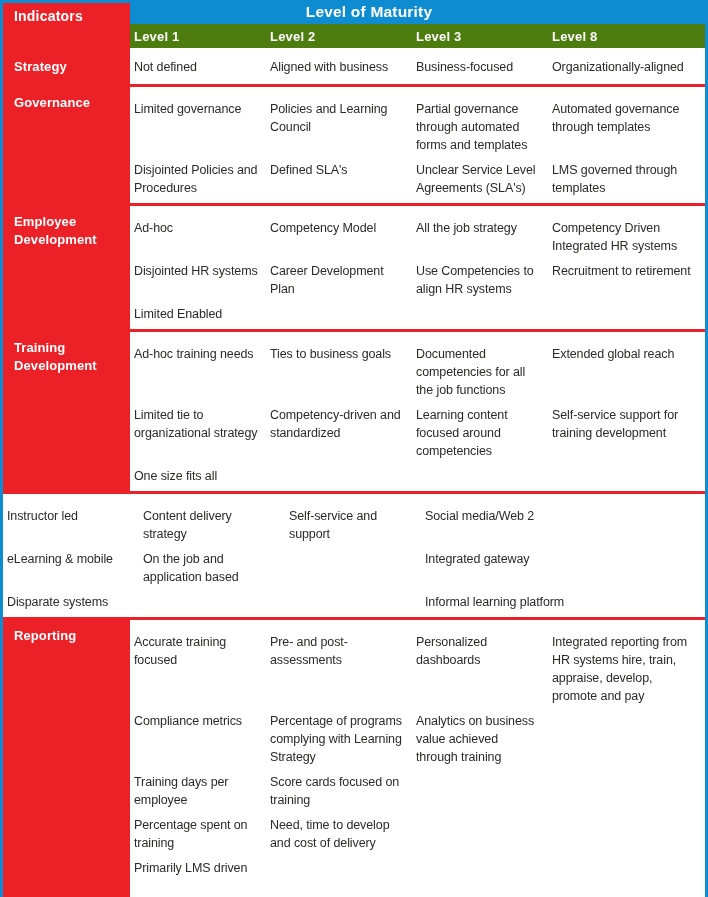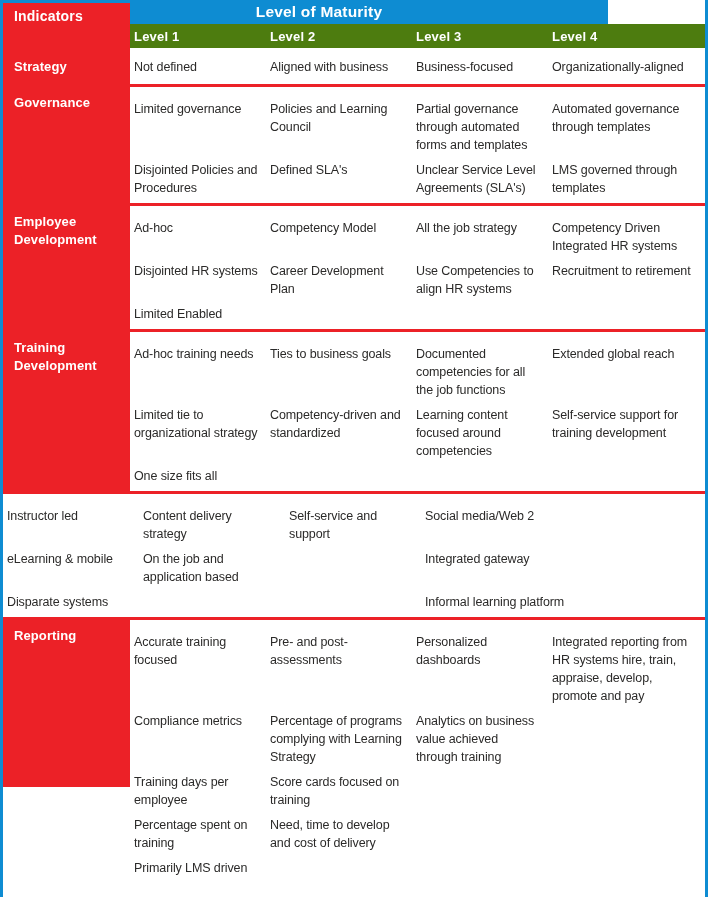--- a/index.html
+++ b/index.html
@@ -8,34 +8,34 @@
     position:relative;
     width:708px;height:897px;
     margin:0 auto;
     background:#ffffff;
     overflow:hidden;
     font-family:"Liberation Sans","DejaVu Sans",sans-serif;
     color:#2b2a29;
   }
   
   .top-blue{
-    position:absolute;left:0;top:0;width:608px;height:24px;
+    position:absolute;left:0;top:0;width:708px;height:24px;
     background:#0e8cd2;z-index:1;
     display:flex;align-items:center;justify-content:center;
   }
   .top-blue .title{
     color:#ffffff;font-weight:bold;font-size:15.5px;letter-spacing:.2px;
     padding-left:30px;
   }
   .left-blue{position:absolute;left:0;top:0;width:3px;height:897px;background:#0e8cd2;z-index:0;}
   .right-blue{position:absolute;right:0;top:0;width:3px;height:897px;background:#0e8cd2;z-index:0;}
 
   
   .red-col{
-    position:absolute;left:3px;top:3px;width:127px;height:784px;
+    position:absolute;left:3px;top:3px;width:127px;height:894px;
     background:#ec2127;z-index:2;
   }
   .indicators-heading{
     color:#ffffff;font-weight:bold;font-size:14px;line-height:18px;
     padding:4px 0 0 11px;letter-spacing:.2px;
   }
 
   
   .main{
     position:absolute;left:3px;top:24px;right:3px;bottom:0;
@@ -90,21 +90,21 @@
 
   <div class="red-col">
     <div class="indicators-heading">Indicators</div>
   </div>
 
   <div class="main">
     <div class="level-bar">
       <span class="lvl">Level 1</span>
       <span class="lvl">Level 2</span>
       <span class="lvl">Level 3</span>
-      <span class="lvl">Level 4</span>
+      <span class="lvl">Level 8</span>
     </div>
 
     <div style="display:contents" id="sections"><div class="section">
           <div class="sec-label">Strategy</div>
           <div class="sec-items">
             <div class="item-row">
               <div class="cell">Not defined</div>
               <div class="cell">Aligned with business</div>
               <div class="cell">Business-focused</div>
               <div class="cell">Organizationally-aligned</div>

